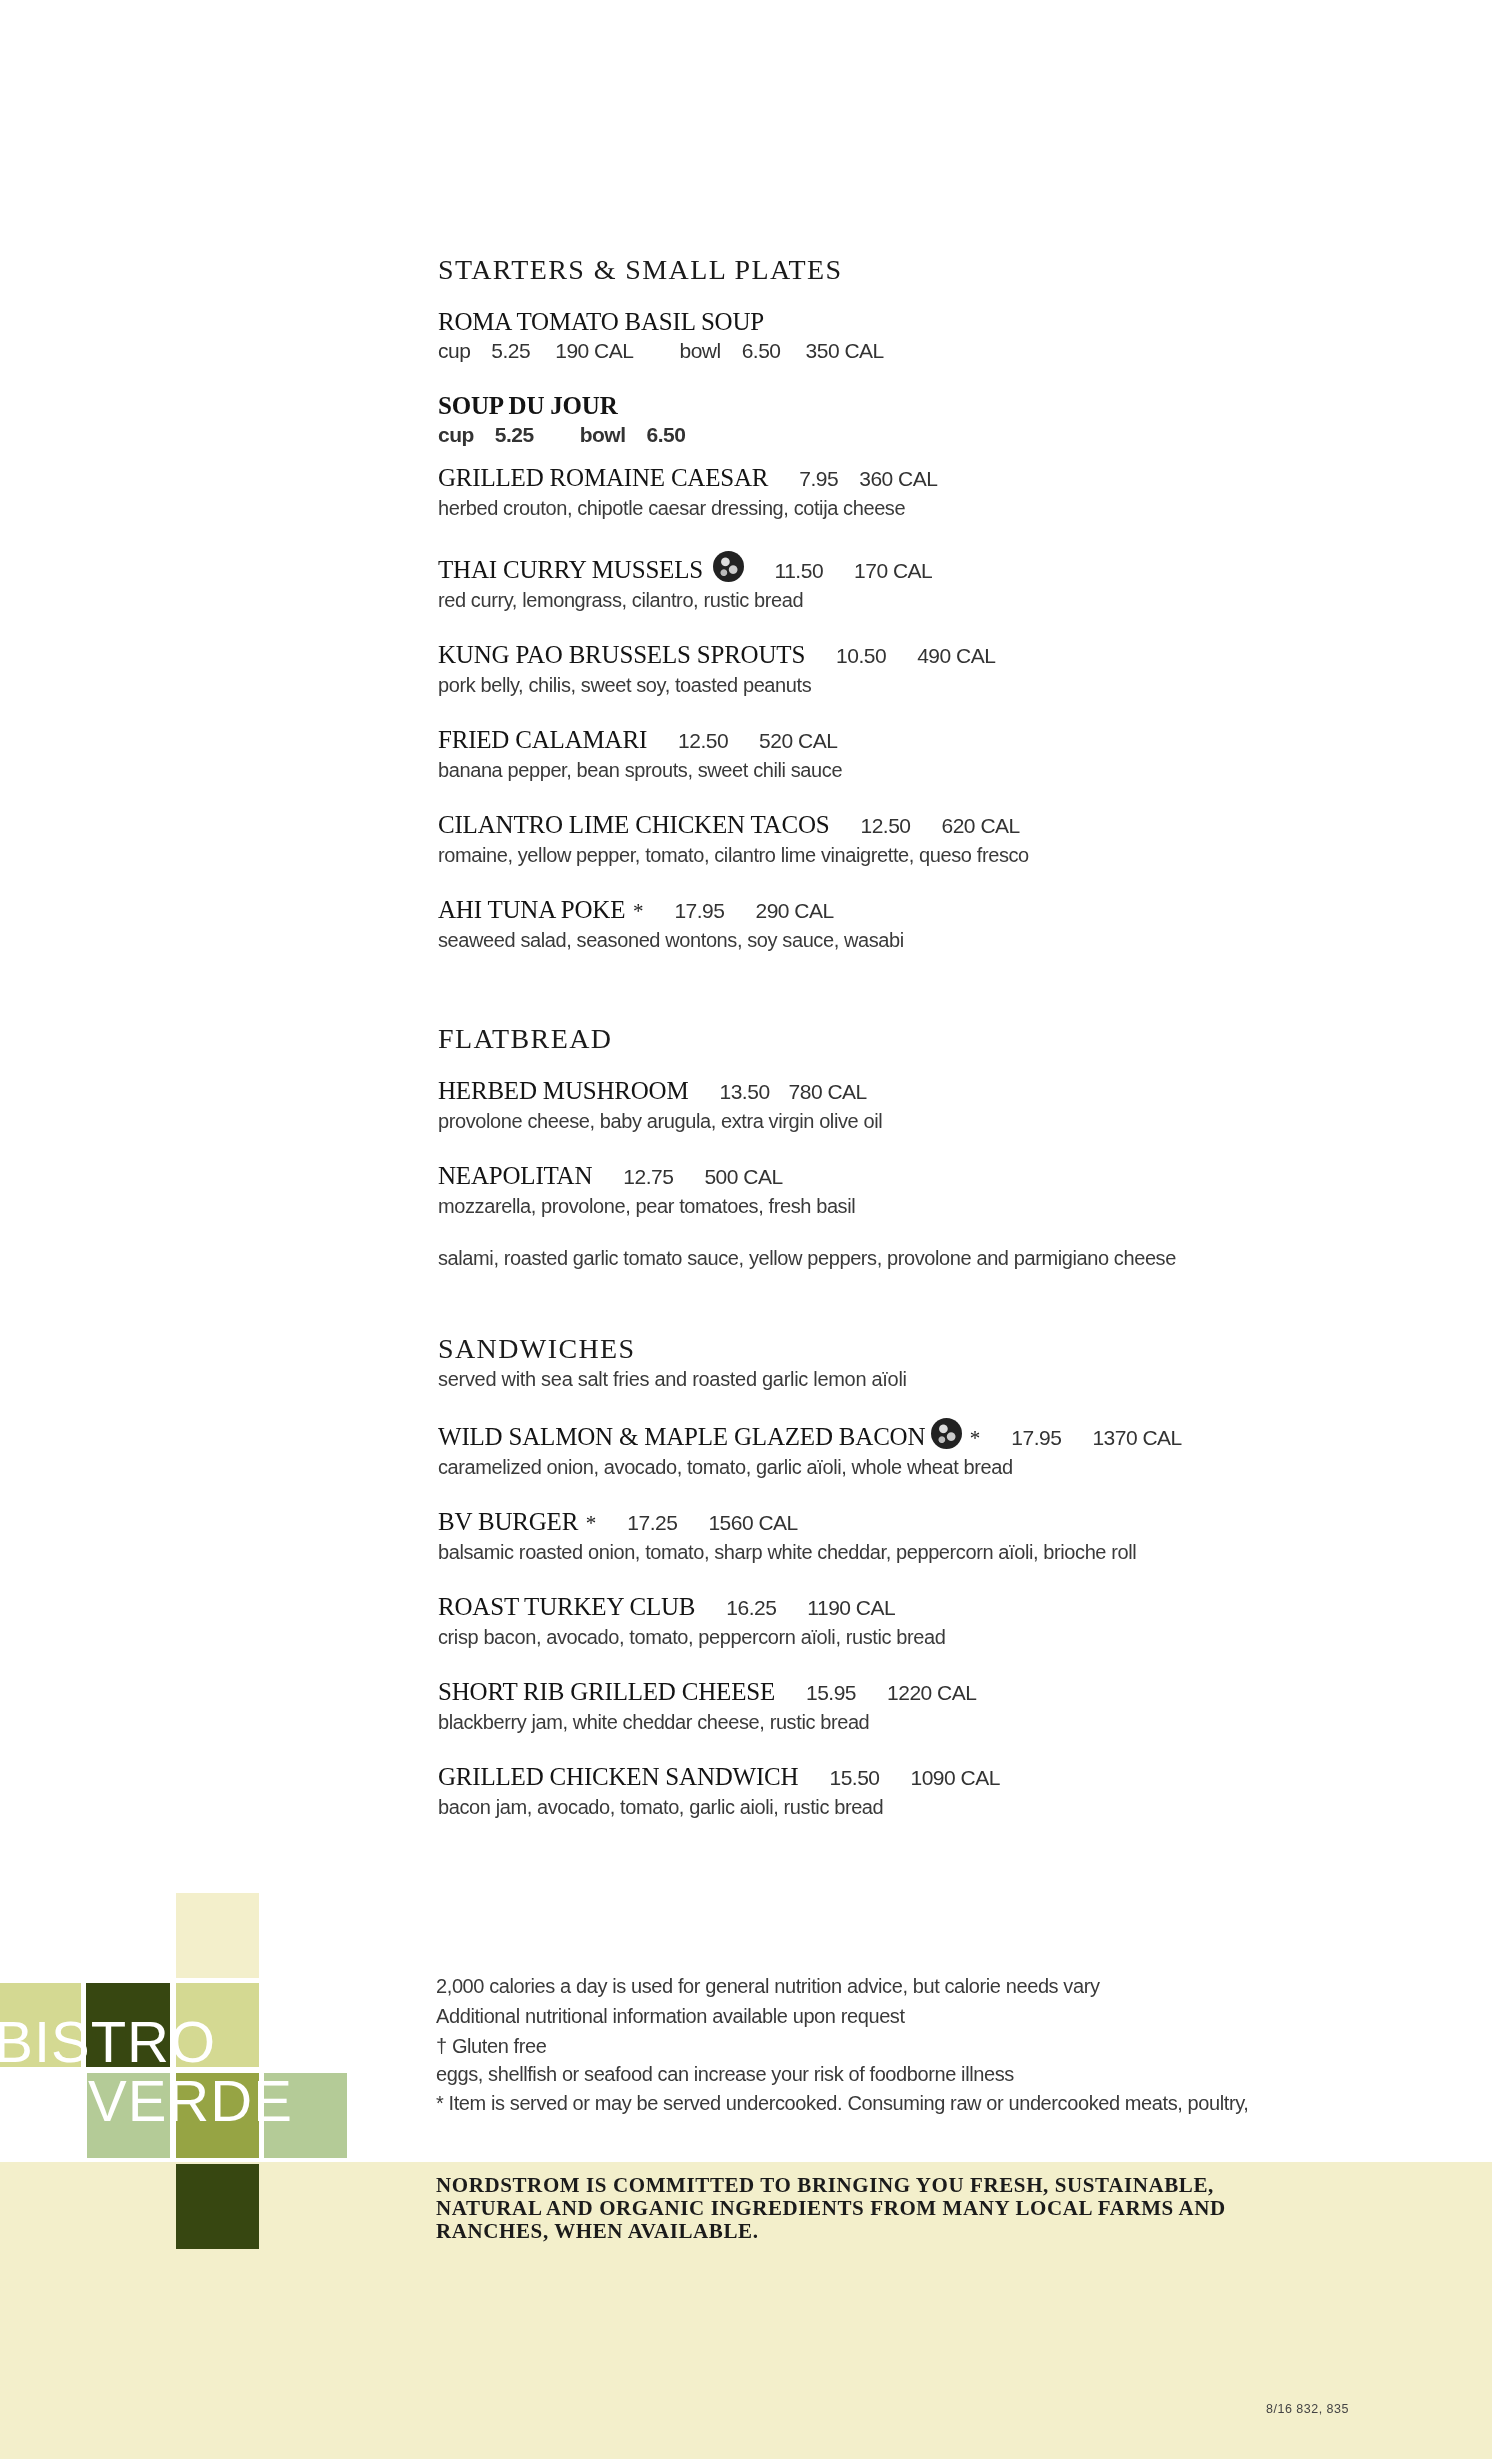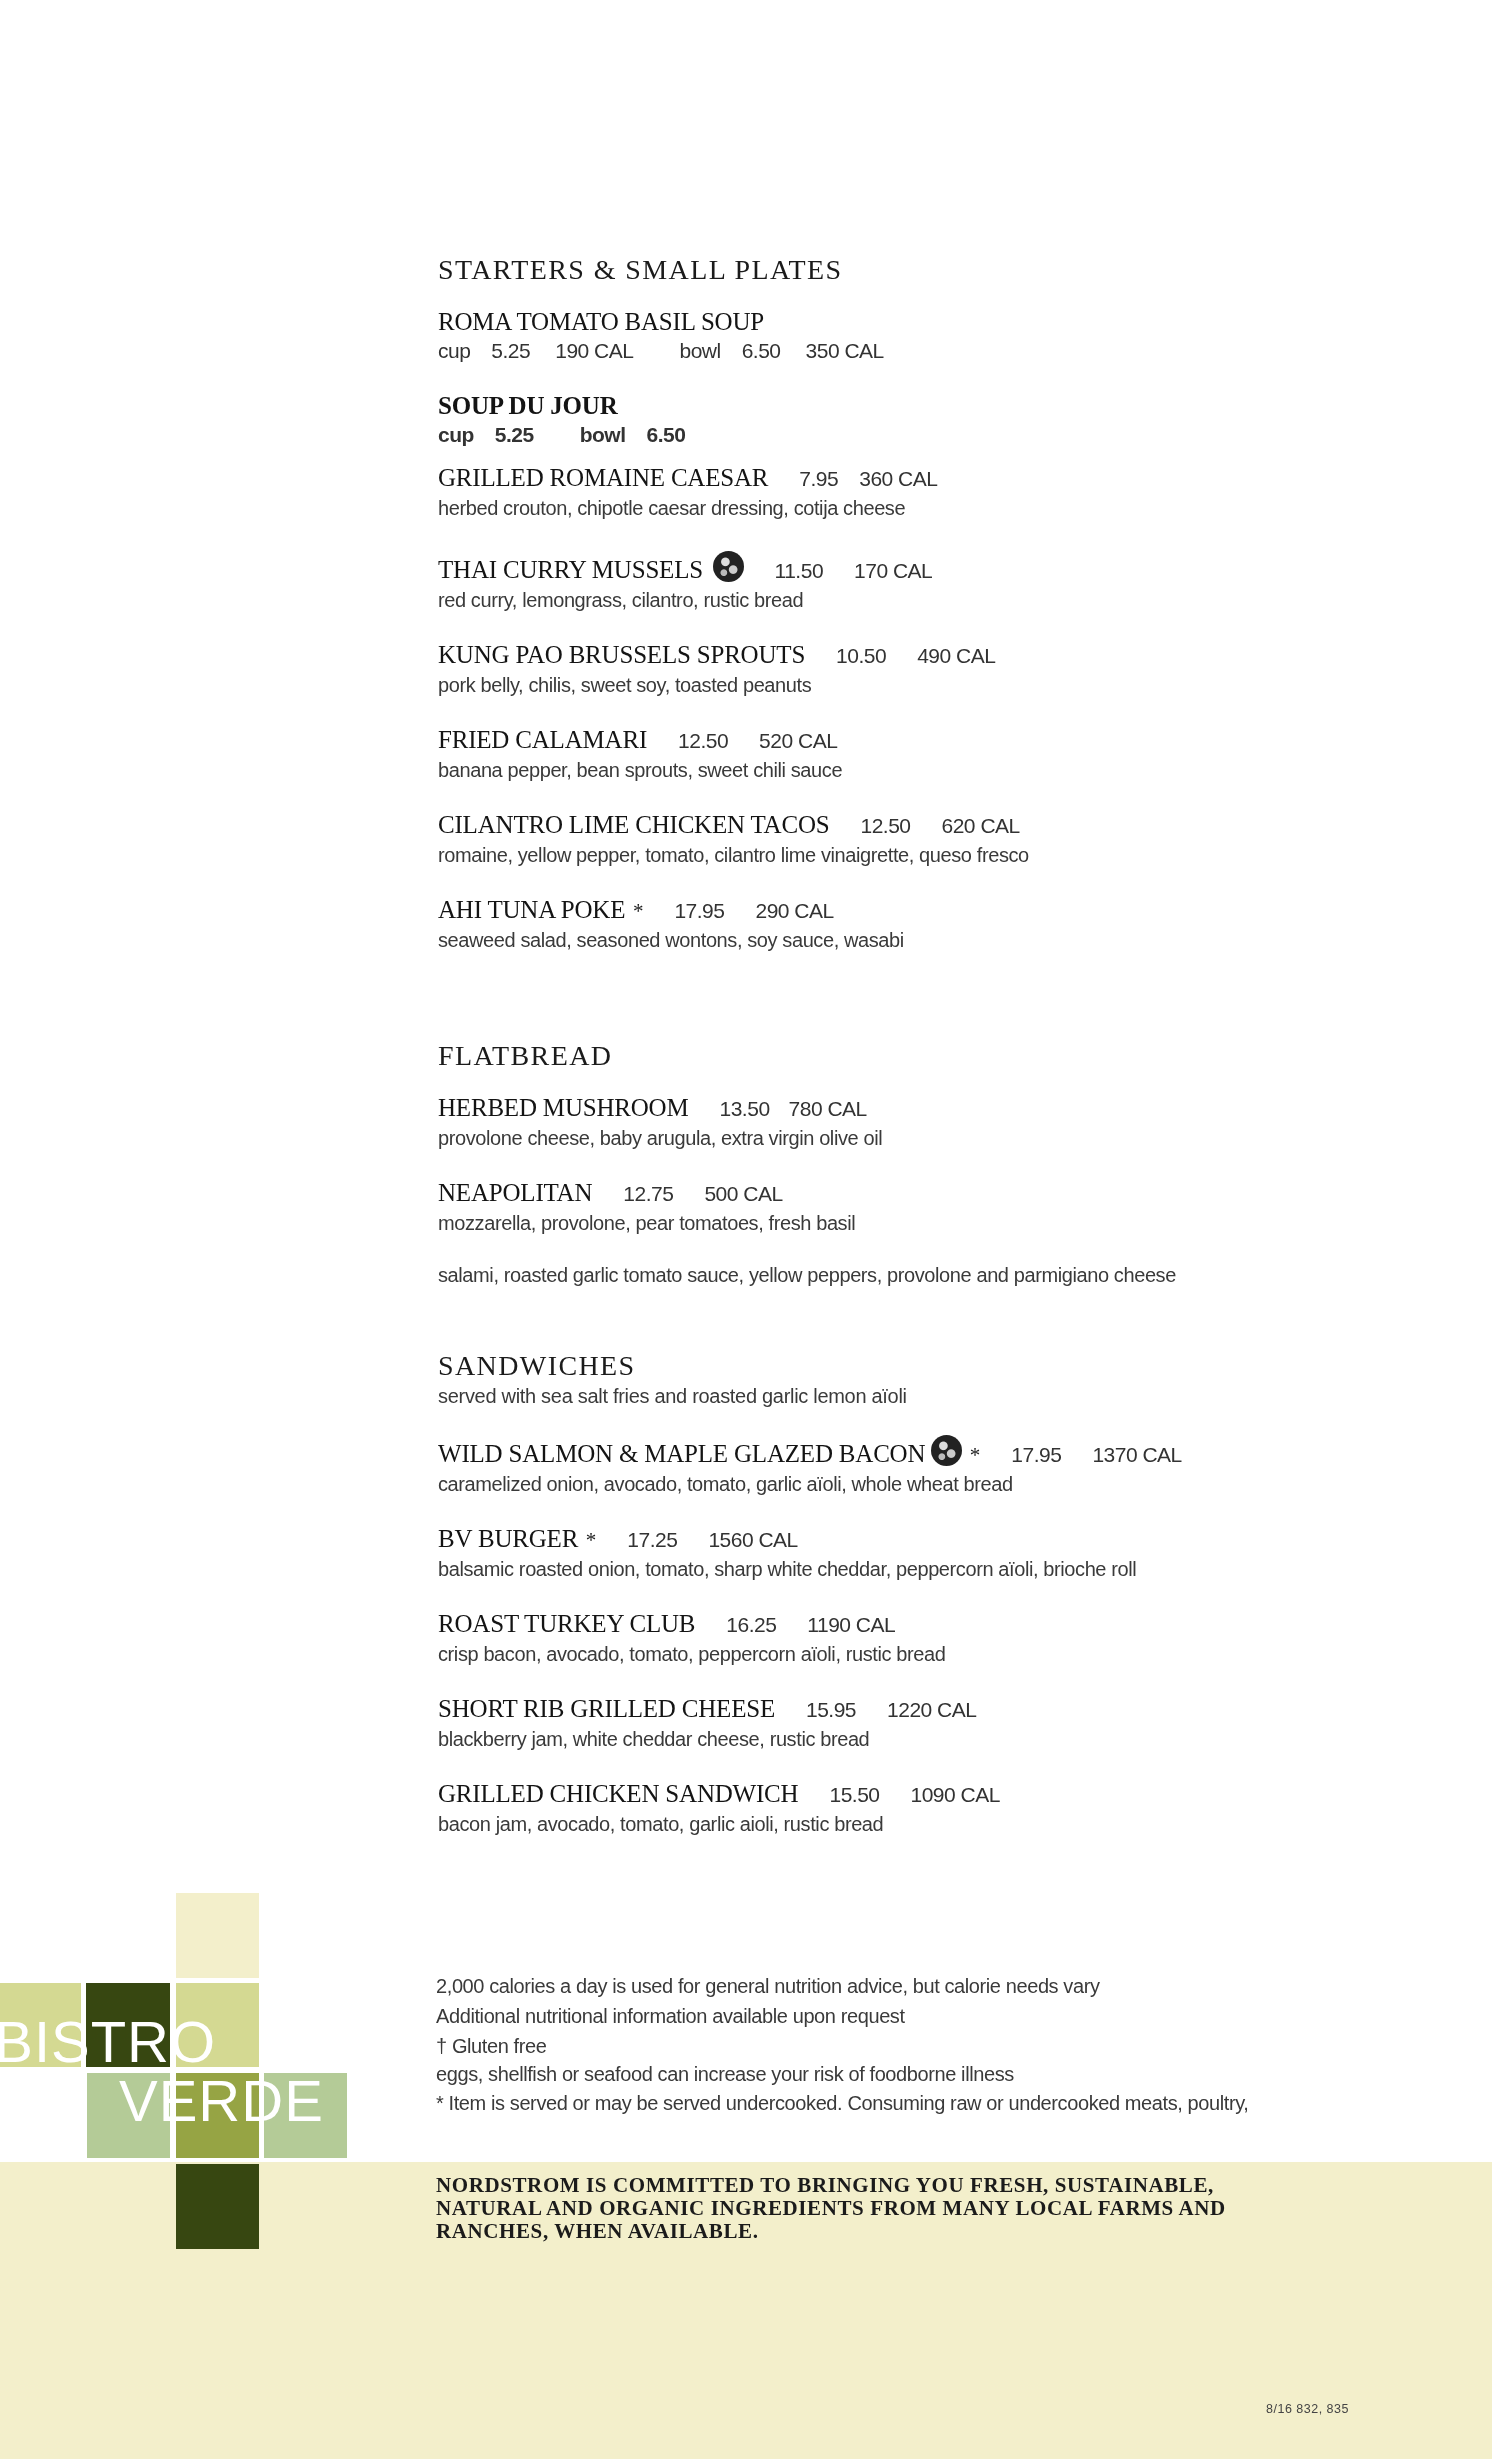--- a/index.html
+++ b/index.html
@@ -164,21 +164,21 @@
   <div class="logo">
     <div class="sq" style="left:176px;top:0;width:83px;height:85px;background:#f3efcb;"></div>
     <div class="sq" style="left:0;top:90px;width:81px;height:84px;background:#d4d992;"></div>
     <div class="sq" style="left:86px;top:90px;width:84px;height:84px;background:#374711;"></div>
     <div class="sq" style="left:176px;top:90px;width:83px;height:84px;background:#d4d992;"></div>
     <div class="sq" style="left:87px;top:180px;width:83px;height:85px;background:#b4cb97;"></div>
     <div class="sq" style="left:176px;top:180px;width:83px;height:85px;background:#96a444;"></div>
     <div class="sq" style="left:264px;top:180px;width:83px;height:85px;background:#b4cb97;"></div>
     <div class="sq" style="left:176px;top:271px;width:83px;height:85px;background:#374711;"></div>
     <div class="logo-text" style="left:-5.8px;top:120px;">BISTRO</div>
-    <div class="logo-text" style="left:88px;top:179px;padding-left:31px;">VERDE</div>
+    <div class="logo-text" style="left:88px;top:179px;">VERDE</div>
   </div>
 
   <div class="content">
 
     <div class="section">
       <h2 class="section-title">STARTERS &amp; SMALL PLATES</h2>
       <div class="items">
         <div class="item soup">
           <div class="item-line">
               <span class="item-name">ROMA TOMATO BASIL SOUP</span>
@@ -255,21 +255,21 @@
             <span class="item-name">AHI TUNA POKE</span>
             <span class="mark">*</span>
             <span class="price">17.95</span>
             <span class="cal">290 CAL</span>
           </div>
           <div class="desc">seaweed salad, seasoned wontons, soy sauce, wasabi</div>
         </div>
       </div>
     </div>
 
-    <div class="section" style="margin-top:85px;">
+    <div class="section" style="margin-top:68px;">
       <h2 class="section-title">FLATBREAD</h2>
       <div class="items">
         <div class="item">
           <div class="item-line">
             <span class="item-name">HERBED MUSHROOM</span>
             <span class="price">13.50</span>
             <span class="cal" style="margin-left:19px;">780 CAL</span>
           </div>
           <div class="desc">provolone cheese, baby arugula, extra virgin olive oil</div>
         </div>

